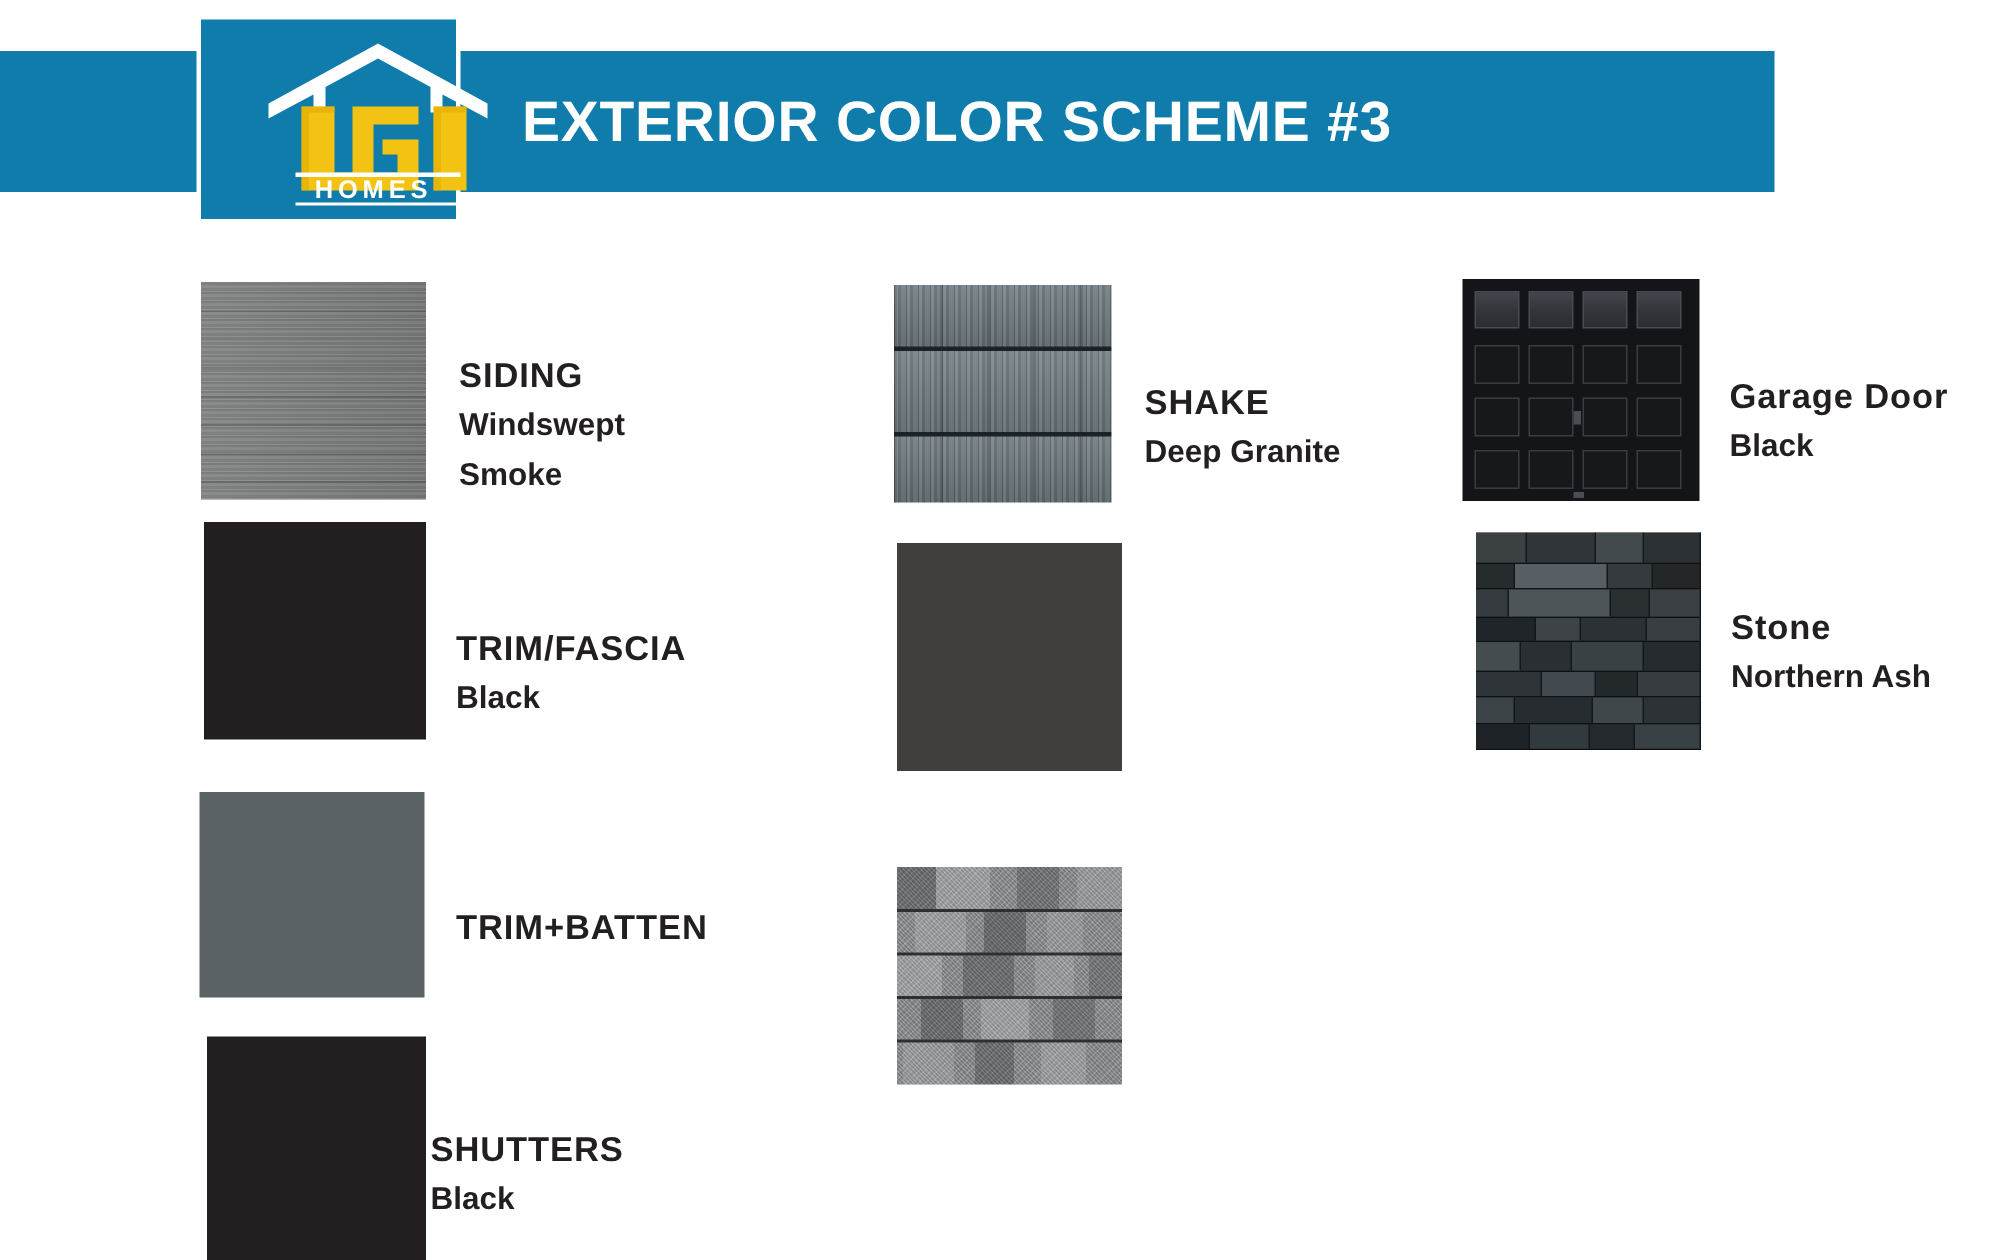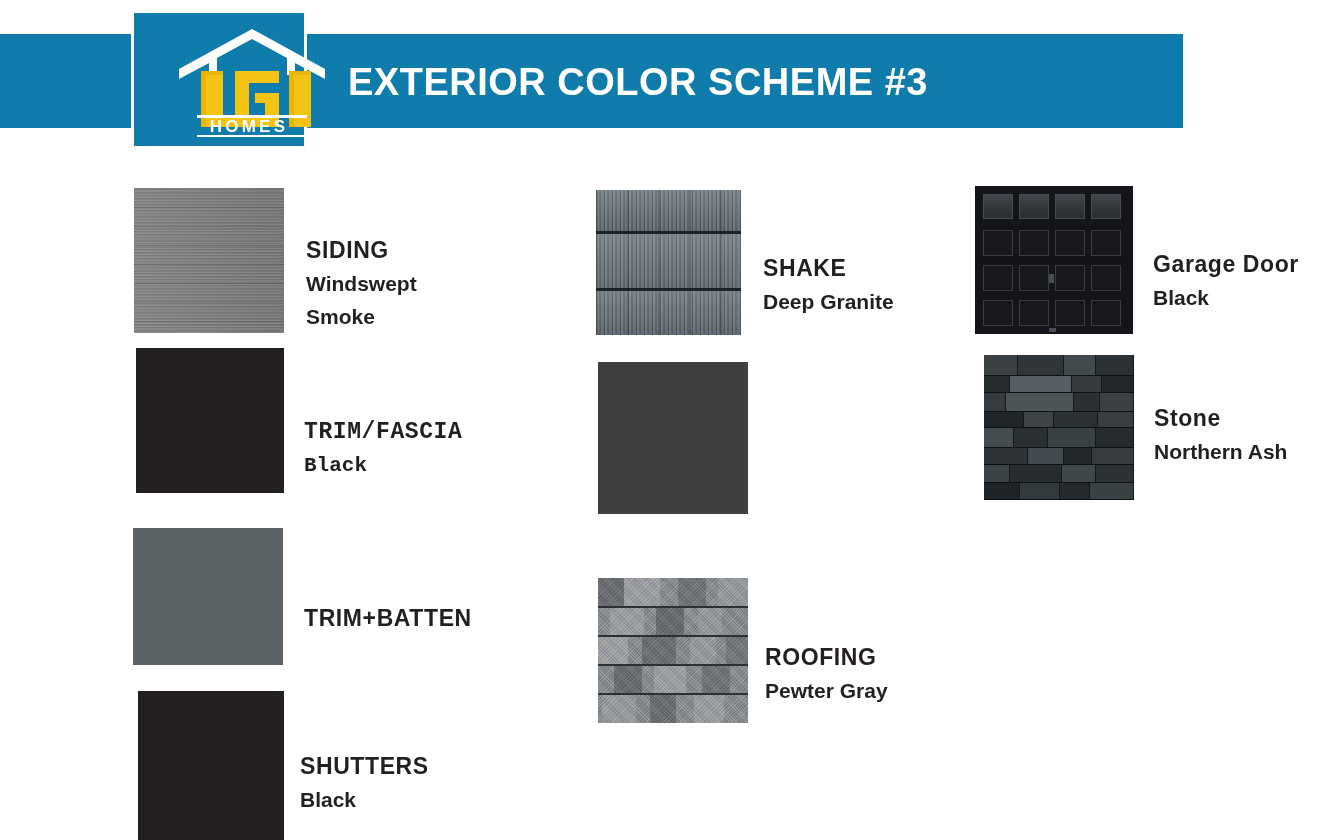--- a/index.html
+++ b/index.html
@@ -245,36 +245,36 @@
   <div class="swatch tex-siding" style="width:150px;height:145px;"></div>
   <div class="labels" style="margin-left:22px; margin-top:42px;">
     <div class="lbl-title">SIDING</div>
     <div class="lbl-sub">Windswept</div>
     <div class="lbl-sub">Smoke</div>
   </div>
 </div>
 
 <div class="item" style="left:136px; top:348px;">
   <div class="swatch tex-black" style="width:148px;height:145px;"></div>
-  <div class="labels" style="margin-left:20px; margin-top:52px;font-family:Liberation Mono, monospace;">
+  <div class="labels" style="margin-left:20px; margin-top:52px;">
     <div class="lbl-title">TRIM/FASCIA</div>
     <div class="lbl-sub">Black</div>
   </div>
 </div>
 
 <div class="item" style="left:133px; top:528px;">
   <div class="swatch tex-midnightsurf" style="width:150px;height:137px;"></div>
   <div class="labels" style="margin-left:21px; margin-top:39px;">
     <div class="lbl-title">TRIM+BATTEN</div>
   </div>
 </div>
 
 <div class="item" style="left:138px; top:691px;">
   <div class="swatch tex-black" style="width:146px;height:149px;"></div>
-  <div class="labels" style="margin-left:16px; margin-top:31px;">
+  <div class="labels" style="margin-left:3px; margin-top:31px;">
     <div class="lbl-title">SHUTTERS</div>
     <div class="lbl-sub">Black</div>
   </div>
 </div>
 
 <div class="item" style="left:596px; top:190px;">
   <div class="swatch tex-shake" style="width:145px;height:145px;">
     <div class="shake-course" style="top:41px;"></div>
     <div class="shake-course" style="top:98px;"></div>
     <div class="shake-band" style="top:0;height:41px;background:linear-gradient(to bottom,rgba(255,255,255,0.07),rgba(0,0,0,0.12));"></div>
@@ -308,24 +308,20 @@
     <div class="roof-tab" style="left:44px;top:59px;width:34px;height:27px;background:rgba(0,0,0,0.20);"></div>
     <div class="roof-tab" style="left:92px;top:59px;width:26px;height:27px;background:rgba(255,255,255,0.13);"></div>
     <div class="roof-tab" style="left:128px;top:59px;width:22px;height:27px;background:rgba(0,0,0,0.15);"></div>
     <div class="roof-tab" style="left:16px;top:88px;width:28px;height:27px;background:rgba(0,0,0,0.21);"></div>
     <div class="roof-tab" style="left:56px;top:88px;width:32px;height:27px;background:rgba(255,255,255,0.16);"></div>
     <div class="roof-tab" style="left:104px;top:88px;width:28px;height:27px;background:rgba(0,0,0,0.16);"></div>
     <div class="roof-tab" style="left:4px;top:117px;width:34px;height:28px;background:rgba(255,255,255,0.12);"></div>
     <div class="roof-tab" style="left:52px;top:117px;width:26px;height:28px;background:rgba(0,0,0,0.20);"></div>
     <div class="roof-tab" style="left:96px;top:117px;width:30px;height:28px;background:rgba(255,255,255,0.14);"></div>
   </div>
-  <div class="labels" style="margin-left:17px; margin-top:42px;">
-    <div class="lbl-title">ROOFING</div>
-    <div class="lbl-sub">Pewter Gray</div>
-  </div>
 </div>
 
 <div class="item" style="left:975px; top:186px;">
   <div class="swatch tex-garage" style="width:158px;height:148px;">
     <div class="gd-window" style="left:8px;top:8px;width:30px;height:25px;"></div>
     <div class="gd-window" style="left:44px;top:8px;width:30px;height:25px;"></div>
     <div class="gd-window" style="left:80px;top:8px;width:30px;height:25px;"></div>
     <div class="gd-window" style="left:116px;top:8px;width:30px;height:25px;"></div>
 
     <div class="gd-panel" style="left:8px;top:44px;width:30px;height:26px;"></div>

